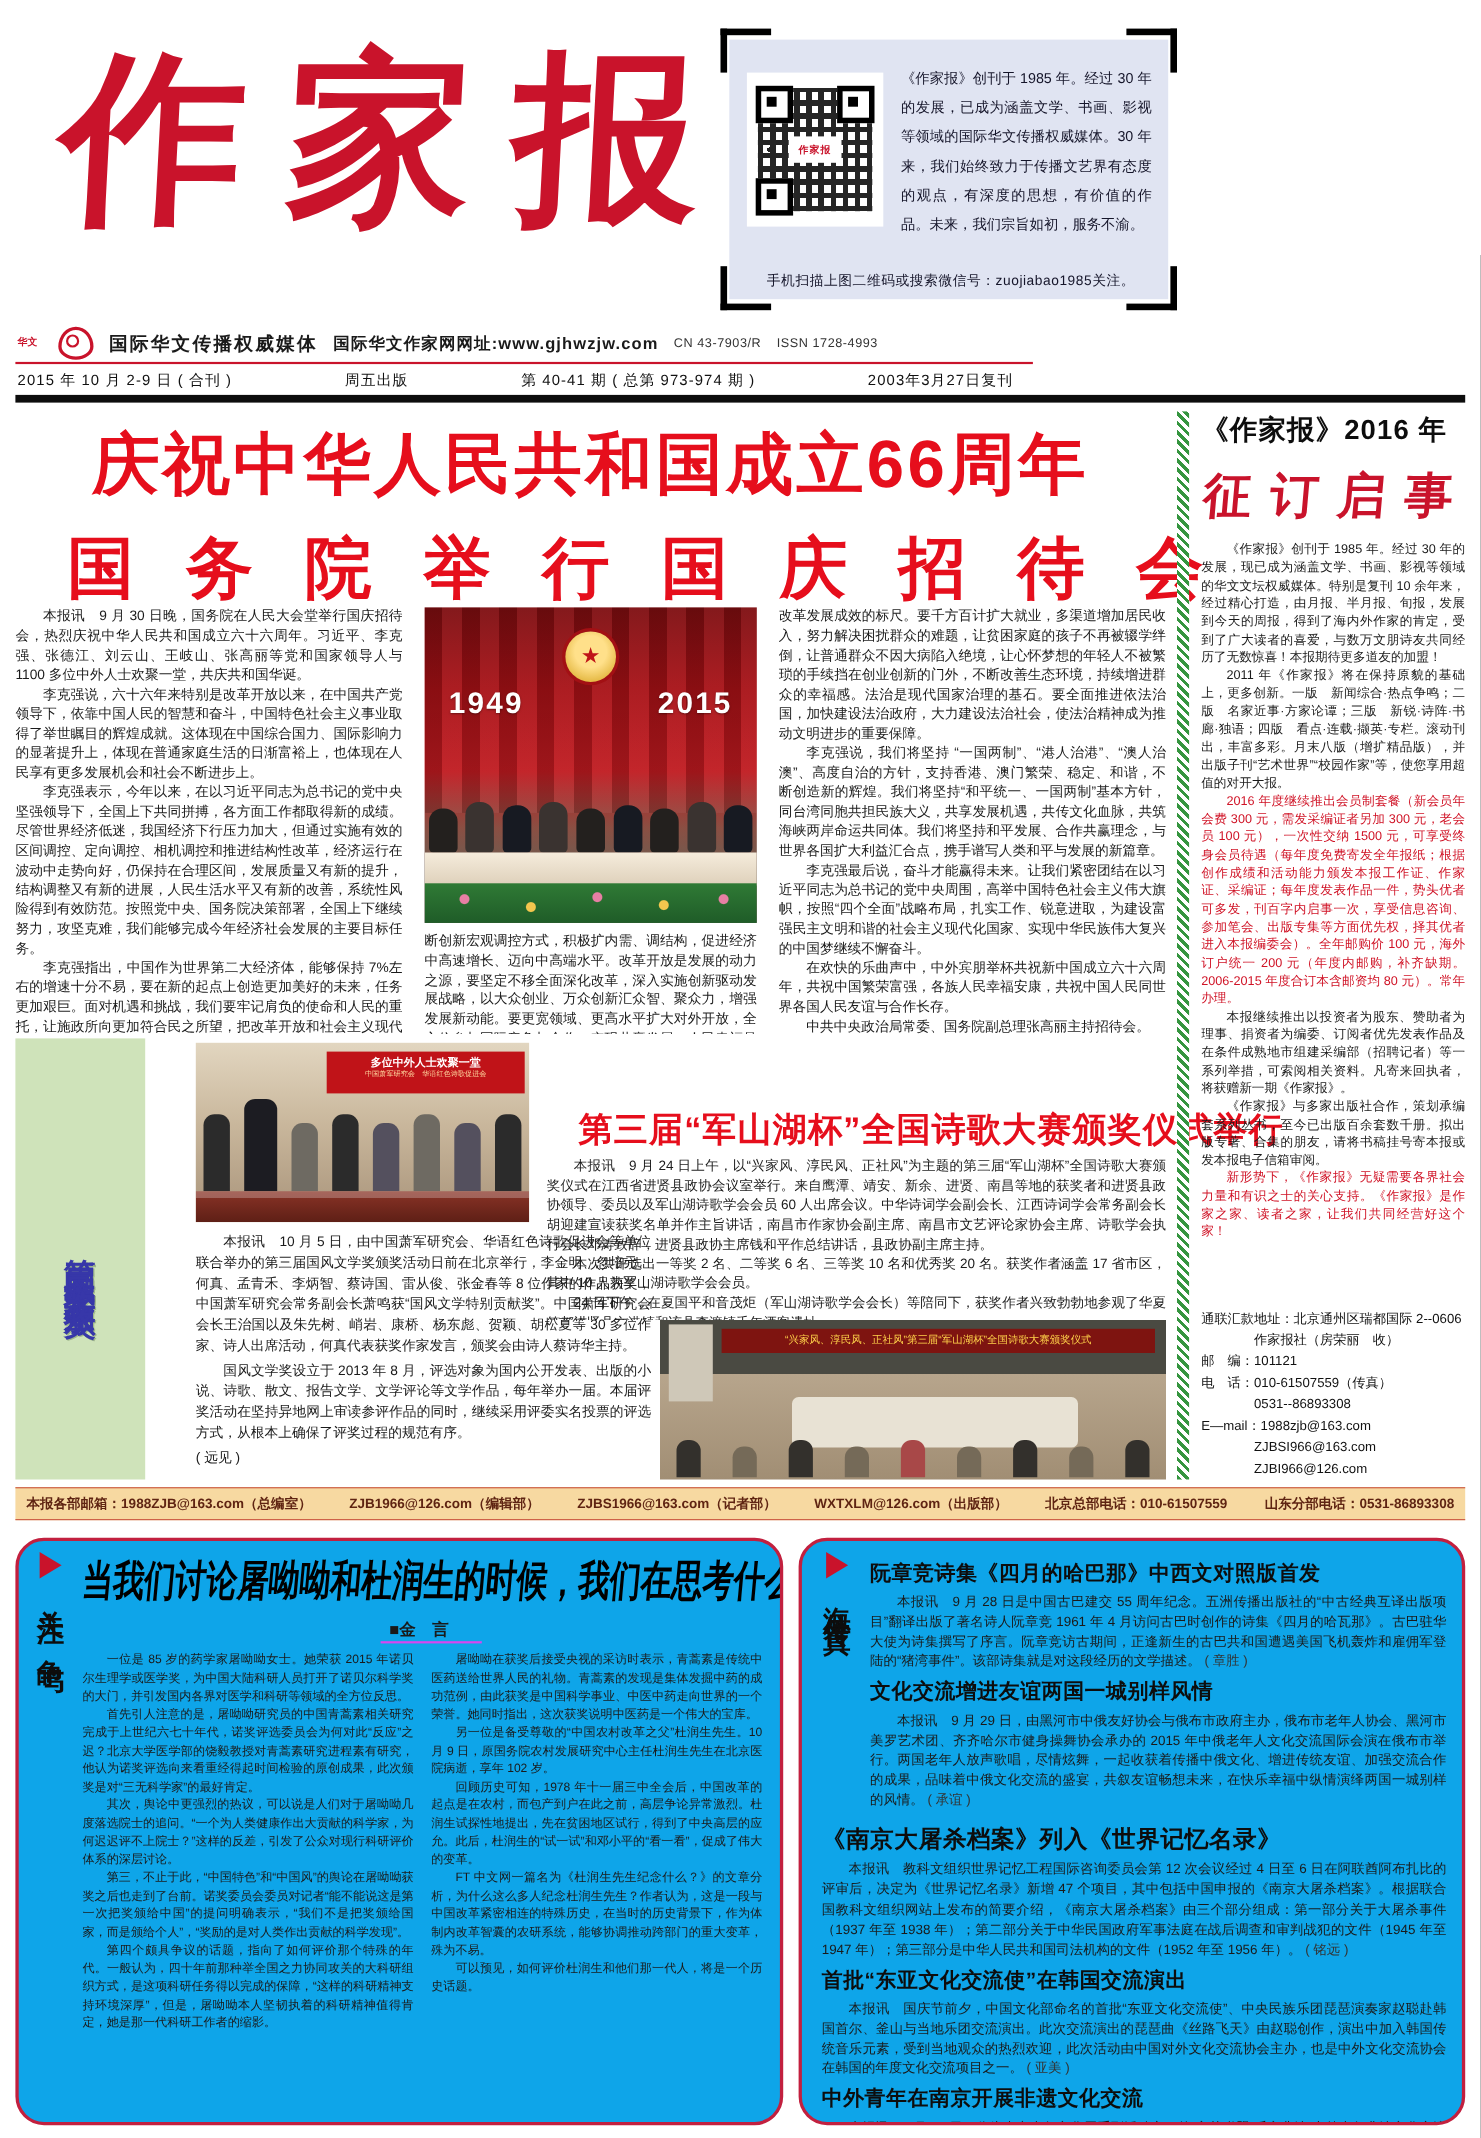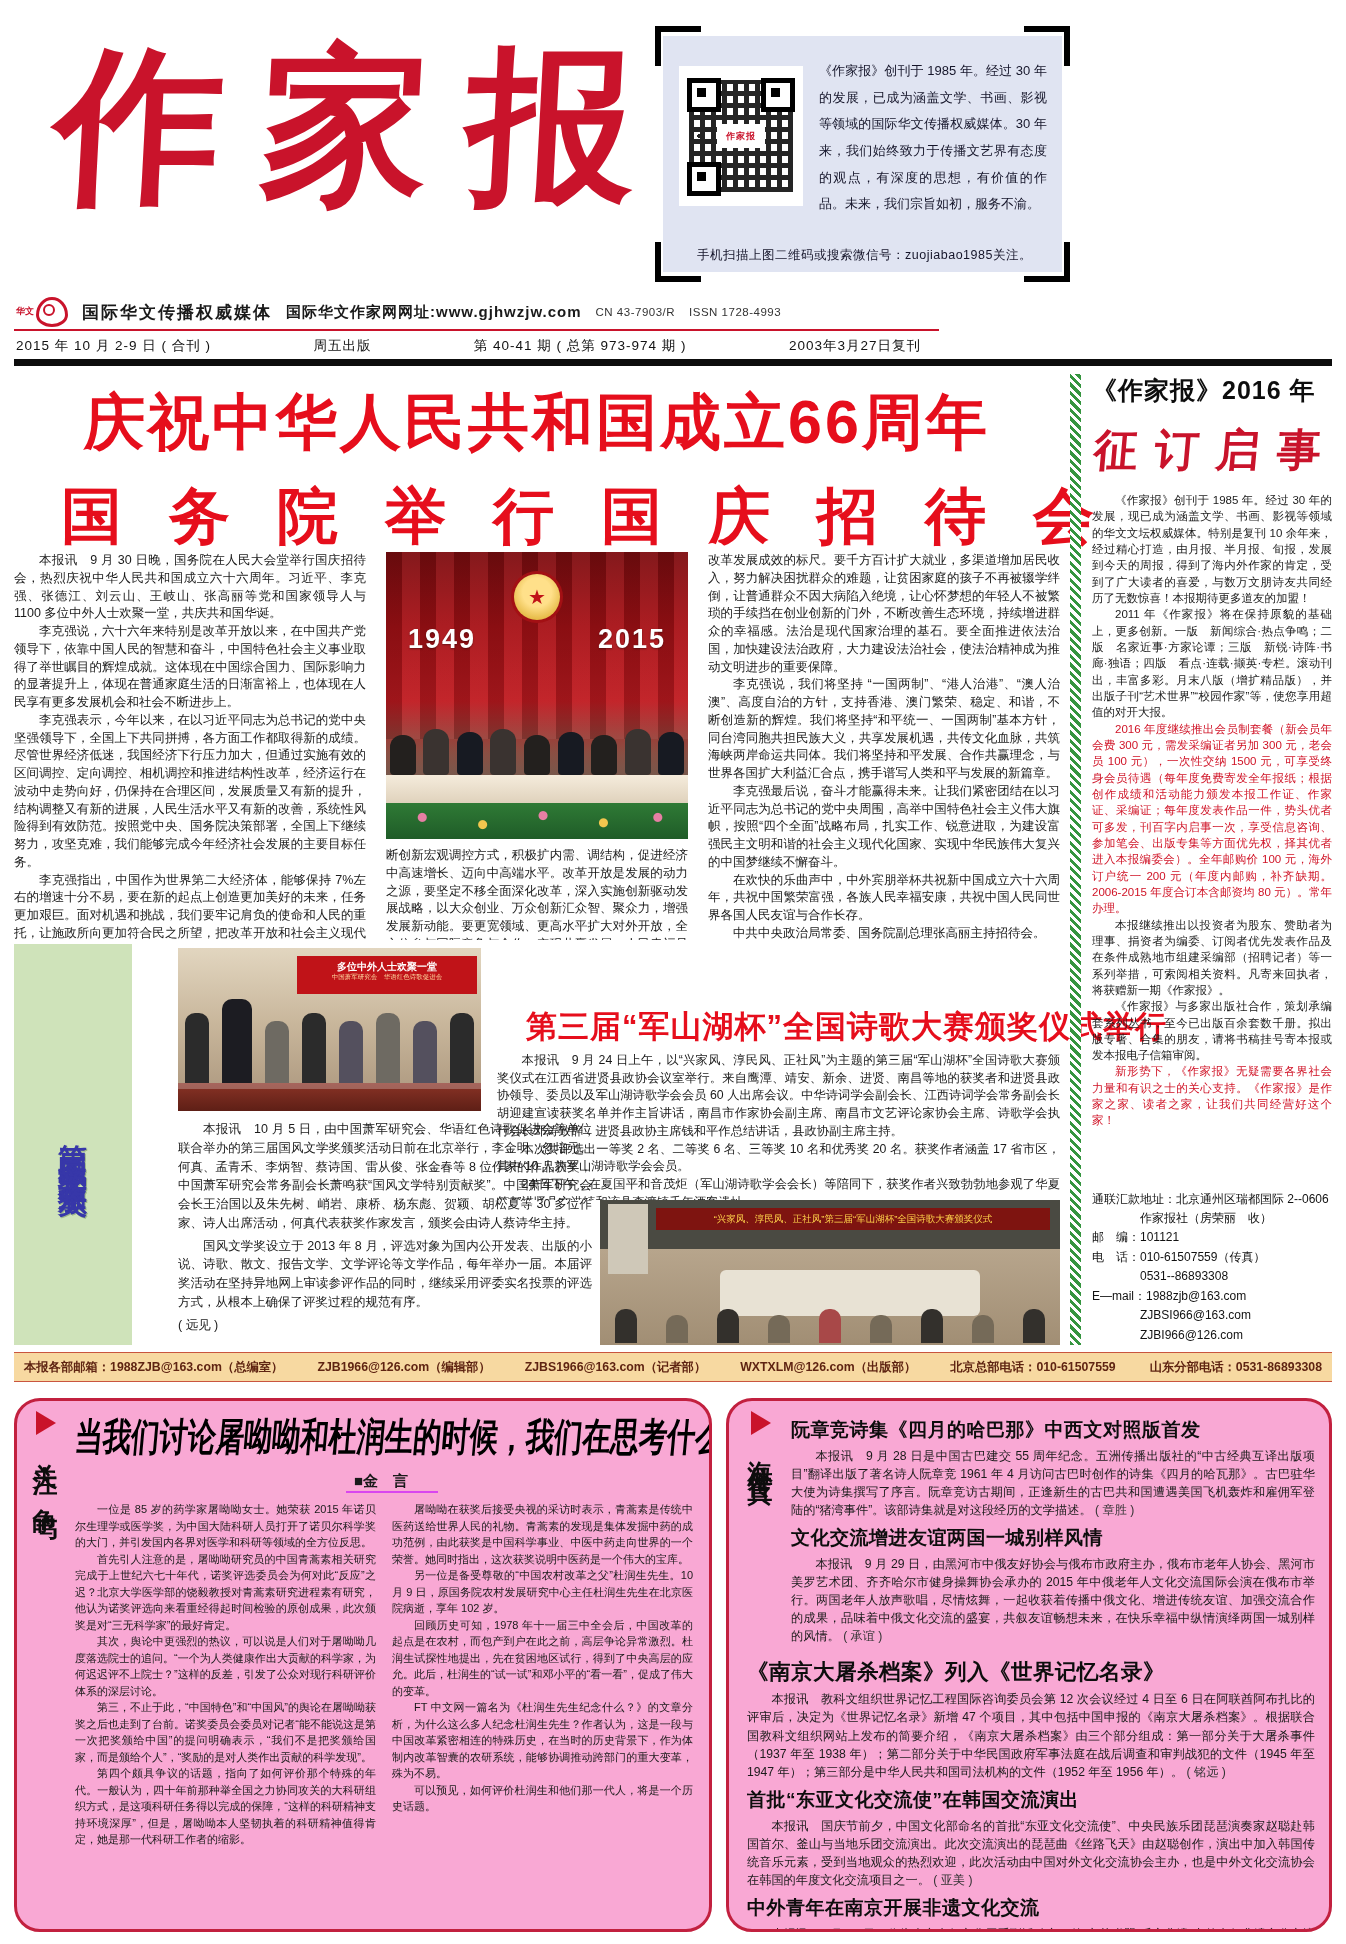--- a/index.html
+++ b/index.html
@@ -24,21 +24,21 @@
     background-blend-mode:multiply;opacity:.85;}
   .fp{position:absolute;width:24px;height:24px;border:5px solid #000;background:#fff;}
   .fp i{position:absolute;left:5px;top:5px;width:9px;height:9px;background:#000;}
   .qrlabel{position:absolute;left:38px;top:58px;width:48px;height:24px;background:#fff;
     color:#c9132b;font-size:9px;font-weight:bold;text-align:center;line-height:24px;letter-spacing:1px;}
   .qrtext{position:absolute;left:156px;top:22px;width:228px;font-size:13px;line-height:2.05;
     text-align:justify;color:#15152a;}
   .qrcap{position:absolute;left:14px;bottom:8px;width:375px;font-size:12.5px;color:#15152a;
     text-align:center;letter-spacing:.5px;}
   .brandrow{position:absolute;left:16px;top:297px;width:925px;display:flex;align-items:center;gap:14px;}
-  .hwlogo{display:flex;align-items:center;gap:2px;}
+  .hwlogo{display:flex;align-items:center;gap:19px;}
   .hwtxt{font-size:9px;font-weight:bold;color:#c9132b;line-height:1.05;}
   .hwmark{width:26px;height:24px;border:3px solid #c9132b;border-radius:50% 50% 50% 50%/60% 60% 40% 40%;
     position:relative;}
   .hwmark i{position:absolute;left:4px;top:4px;width:8px;height:8px;border:2.5px solid #c9132b;border-radius:50%;}
   .brandname{font-size:17px;font-weight:bold;letter-spacing:2px;}
   .website{font-size:15px;font-weight:bold;letter-spacing:1px;}
   .regno{font-size:11.5px;color:#333;letter-spacing:.5px;}
   .redrule{position:absolute;left:14px;top:329px;width:925px;height:2px;background:#c9132b;}
   .daterow{position:absolute;left:16px;top:337px;width:905px;display:flex;justify-content:space-between;
     font-size:13.5px;letter-spacing:1px;color:#111;}
@@ -123,21 +123,21 @@
   .redp{color:#d01326;}
   .contact{margin-top:6px;font-size:12px;line-height:1.62;color:#111;}
   .contact div{white-space:nowrap;}
   
   .mailbar{position:absolute;left:14px;top:1352px;width:1318px;height:30px;background:#f7d9a1;
     border-top:1px solid #c9553f;border-bottom:1px solid #c9553f;display:flex;align-items:center;
     justify-content:space-between;padding:0 10px;box-sizing:border-box;
     font-size:12.3px;font-weight:bold;color:#5f2412;white-space:nowrap;}
   
   .bbox{position:absolute;top:1398px;height:534px;border:3px solid #c2203f;border-radius:26px;
-    background:#f9a8d4;box-sizing:border-box;overflow:hidden;}
+    background:#0ea5e9;box-sizing:border-box;overflow:hidden;}
   .boxL{left:14px;width:698px;}
   .boxR{left:726px;width:606px;}
   .flag{width:0;height:0;border-style:solid;border-width:12px 0 12px 20px;border-color:transparent transparent transparent #c9132b;}
   .vlabel{writing-mode:vertical-rl;text-orientation:upright;font-weight:900;font-size:25px;
     letter-spacing:6px;color:#0d0d0d;}
   .dhead{font-family:"DejaVu Serif",serif;font-weight:bold;font-size:30px;color:#000;
     transform:scale(.94,1.28) skewX(-7deg);transform-origin:left center;white-space:nowrap;margin:16px 0 14px 0;}
   .dby{font-size:15px;font-weight:bold;text-align:center;margin:2px 0 10px 0;}
   .dby span{border-bottom:2px solid #d946ef;padding:0 30px 2px 8px;}
   .dcols{display:flex;gap:16px;padding:0 16px 0 0;}

